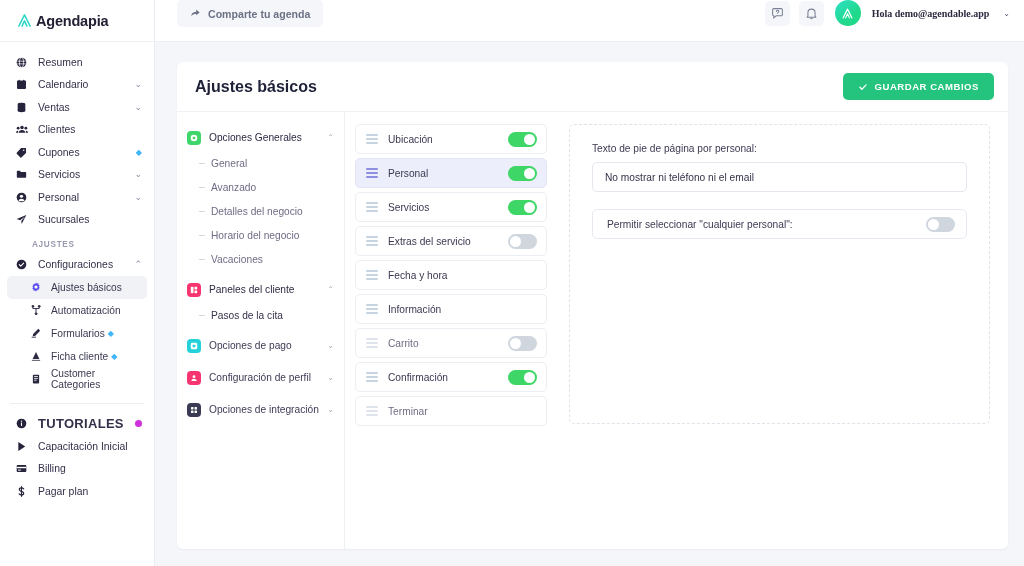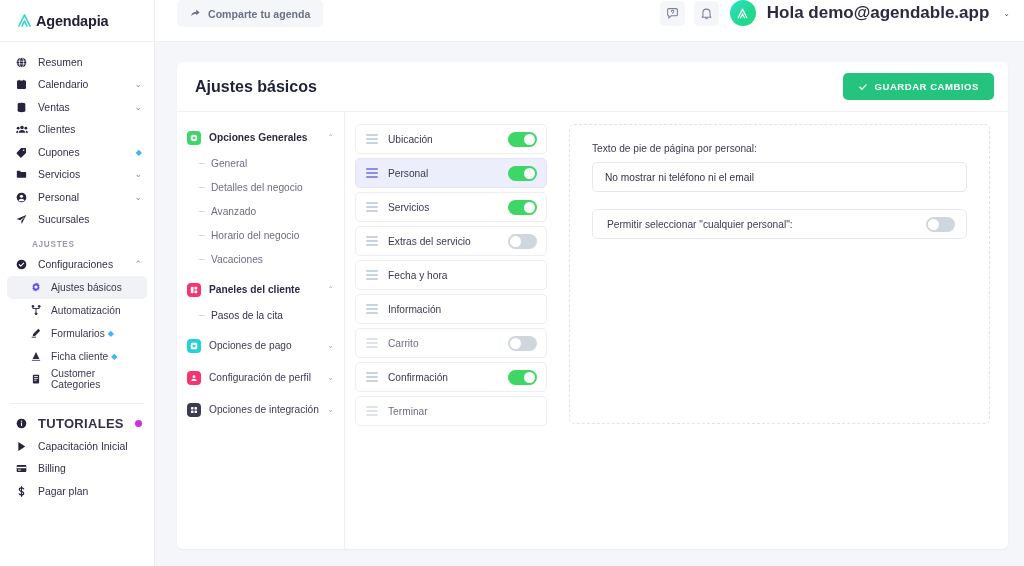--- a/index.html
+++ b/index.html
@@ -92,22 +92,22 @@
     display: flex; align-items: center; justify-content: center;
     color: #7c8096;
   }
   .avatar {
     width: 26px; height: 26px; border-radius: 50%;
     background: linear-gradient(140deg, #2ee0c8 0%, #21d98e 60%, #1fd983 100%);
     display: flex; align-items: center; justify-content: center;
     margin-left: 2px;
   }
   .user-text {
-    font-size: 17px; color: #2c2a40; font-weight: 600;
-    margin-left: 2px; white-space: nowrap;
+    font-size: 10px; color: #2c2a40; font-weight: 600;
+    margin-left: 2px; white-space: nowrap; font-family: Liberation Serif, serif;
   }
   .caret { font-size: 8px; color: #55536b; margin-left: 5px; }
 
   
   .content { flex: 1; padding: 20px 16px 0 22px; overflow: hidden; }
   .card {
     background: #ffffff; border-radius: 6px;
     height: 487px; width: 100%;
     box-shadow: 0 1px 2px rgba(30,35,70,0.05);
     display: flex; flex-direction: column;
@@ -141,21 +141,21 @@
   }
   .tree-ico {
     width: 14px; height: 14px; flex: 0 0 14px;
     border-radius: 4px; margin-right: 8px;
     display: flex; align-items: center; justify-content: center;
     color: #ffffff; font-size: 7px;
   }
   .tree-group .t-lbl {
     flex: 1; font-size: 10.2px; color: #3d3b54; white-space: nowrap;
   }
-  .tree-group.on .t-lbl { color: #2c2a42; font-weight: 700; }
+  .tree-group.on .t-lbl { color: #2c2a42; font-weight: 400; }
   .tree-group .t-chev { font-size: 8px; color: #a8a8bb; }
   .tree-child {
     display: flex; align-items: center;
     height: 24px; padding-left: 12px;
     font-size: 10.2px; color: #6e6c85; cursor: pointer;
   }
   .tree-child::before {
     content: ""; width: 6px; height: 1px;
     background: #d6d7e1; margin-right: 6px; flex: 0 0 6px;
   }
@@ -511,24 +511,24 @@
                     <circle cx="8" cy="8" r="2.6" fill="#3ed66a"></circle>
                   </svg>
               </span>
               <span class="t-lbl">Opciones Generales</span>
               <span class="t-chev">⌃</span>
             </div>
             <div class="tree-child">
               <span>General</span>
             </div>
             <div class="tree-child">
+              <span>Avanzado</span>
+            </div>
+            <div class="tree-child">
               <span>Detalles del negocio</span>
-            </div>
-            <div class="tree-child">
-              <span>Avanzado</span>
             </div>
             <div class="tree-child">
               <span>Horario del negocio</span>
             </div>
             <div class="tree-child">
               <span>Vacaciones</span>
             </div>
 
             <div class="tree-group on" style="margin-top:5px">
               <span class="tree-ico" style="background:#f6346f">

